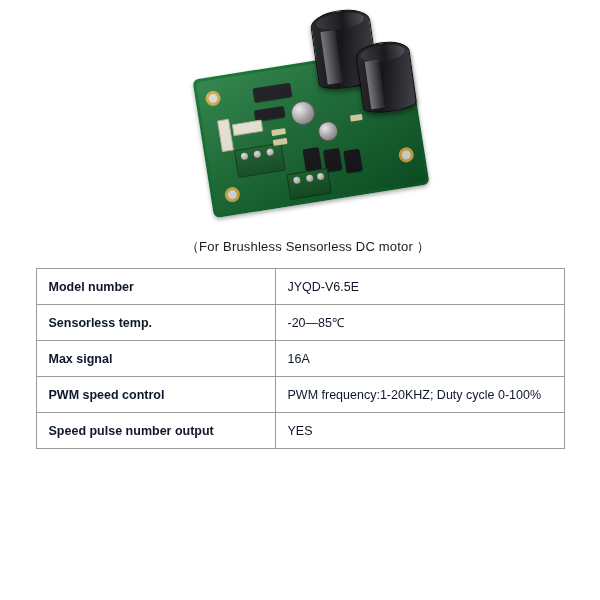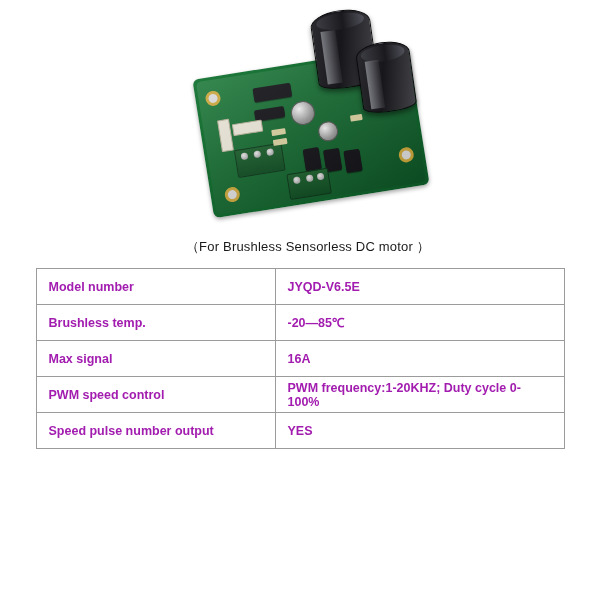--- a/index.html
+++ b/index.html
@@ -152,29 +152,29 @@
     margin: 0 auto;
     border-collapse: collapse;
     table-layout: fixed;
   }
   .spec-table td {
     border: 1px solid #9b9b9b;
     height: 35px;
     padding: 0 12px;
     font-size: 12.5px;
     vertical-align: middle;
-    color: #a21caf;
+    color: #0f172a;
     background: #ffffff;
   }
   .spec-table td.label {
     width: 214px;
     font-weight: bold;
   }
   .spec-table td.value {
-    font-weight: bold;
+    font-weight: normal;
   }
 </style>
 </head>
 <body>
 
 <div class="product-image-area">
   <div class="pcb-wrap">
 
     <div class="pcb">
       <span class="hole h1"></span>
@@ -224,21 +224,21 @@
 
 <div class="caption">（For Brushless Sensorless DC motor  ）</div>
 
 <table class="spec-table">
   <tbody>
     <tr>
       <td class="label">Model number</td>
       <td class="value">JYQD-V6.5E</td>
     </tr>
     <tr>
-      <td class="label">Brushless temp.</td>
+      <td class="label">Sensorless temp.</td>
       <td class="value">-20—85℃</td>
     </tr>
     <tr>
       <td class="label">Max signal</td>
       <td class="value">16A</td>
     </tr>
     <tr>
       <td class="label">PWM speed control</td>
       <td class="value">PWM frequency:1-20KHZ; Duty cycle 0-100%</td>
     </tr>

